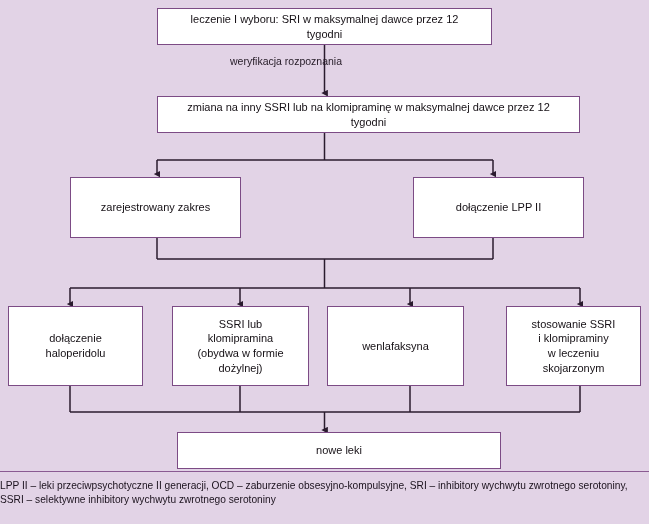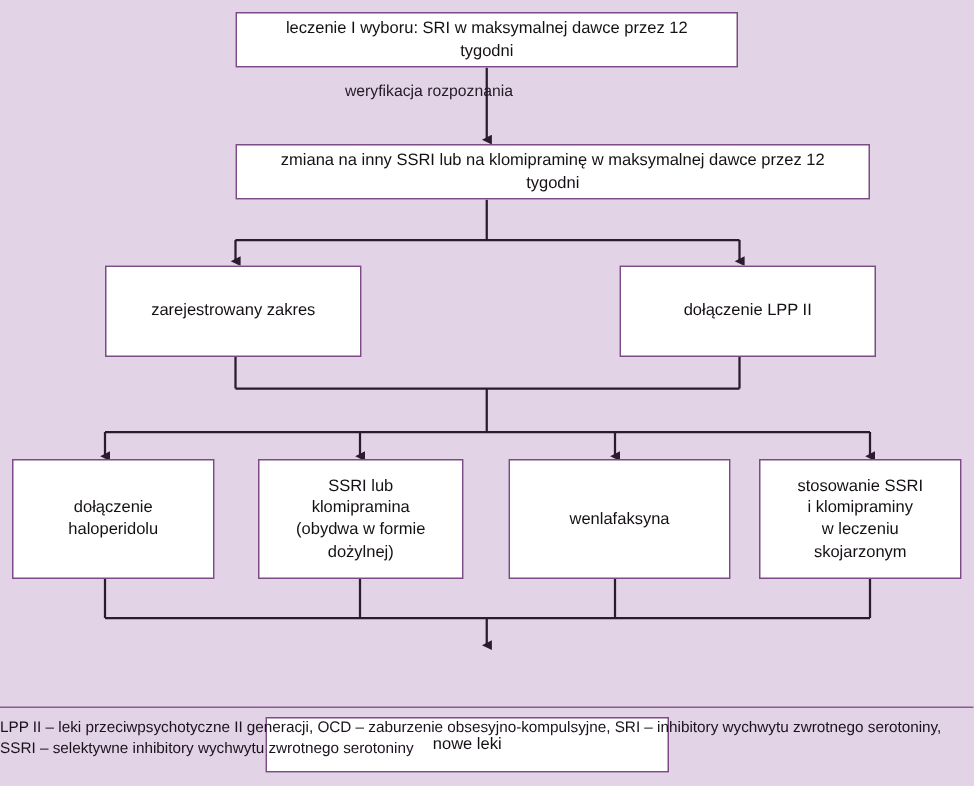--- a/index.html
+++ b/index.html
@@ -130,31 +130,31 @@
   <span>dołączenie</span>
   <span>haloperidolu</span>
 </div>
 
 <div class="node" style="left:172px; top:306px; width:137px; height:80px; flex-direction:column;">
   <span>SSRI lub klomipramina</span>
   <span>(obydwa w formie</span>
   <span>dożylnej)</span>
 </div>
 
-<div class="node" style="left:339px; top:306px; width:148px; height:80px;justify-content:center;">
+<div class="node" style="left:327px; top:306px; width:137px; height:80px;justify-content:center;">
   <span>wenlafaksyna</span>
 </div>
 
 <div class="node" style="left:506px; top:306px; width:135px; height:80px; flex-direction:column;">
   <span>stosowanie SSRI</span>
   <span>i klomipraminy</span>
   <span>w leczeniu skojarzonym</span>
 </div>
 
-<div class="node" style="left:177px; top:432px; width:269px; height:37px;margin-top:46px;">
+<div class="node" style="left:177px; top:432px; width:324px; height:37px;">
   <span>nowe leki</span>
 </div>
 
 <div id="footnote-divider"></div>
 
 <div id="footnote">
   <div>LPP II – leki przeciwpsychotyczne II generacji, OCD – zaburzenie obsesyjno-kompulsyjne, SRI – inhibitory wychwytu zwrotnego serotoniny,</div>
   <div>SSRI – selektywne inhibitory wychwytu zwrotnego serotoniny</div>
 </div>
 

